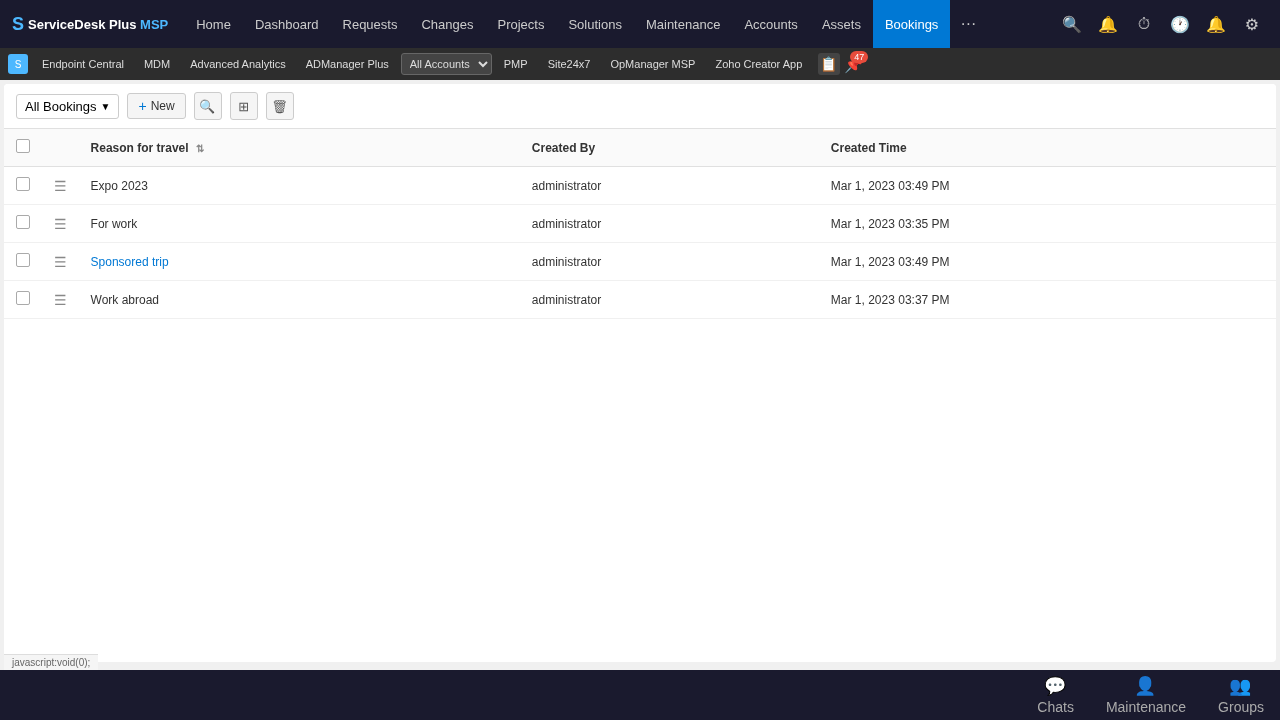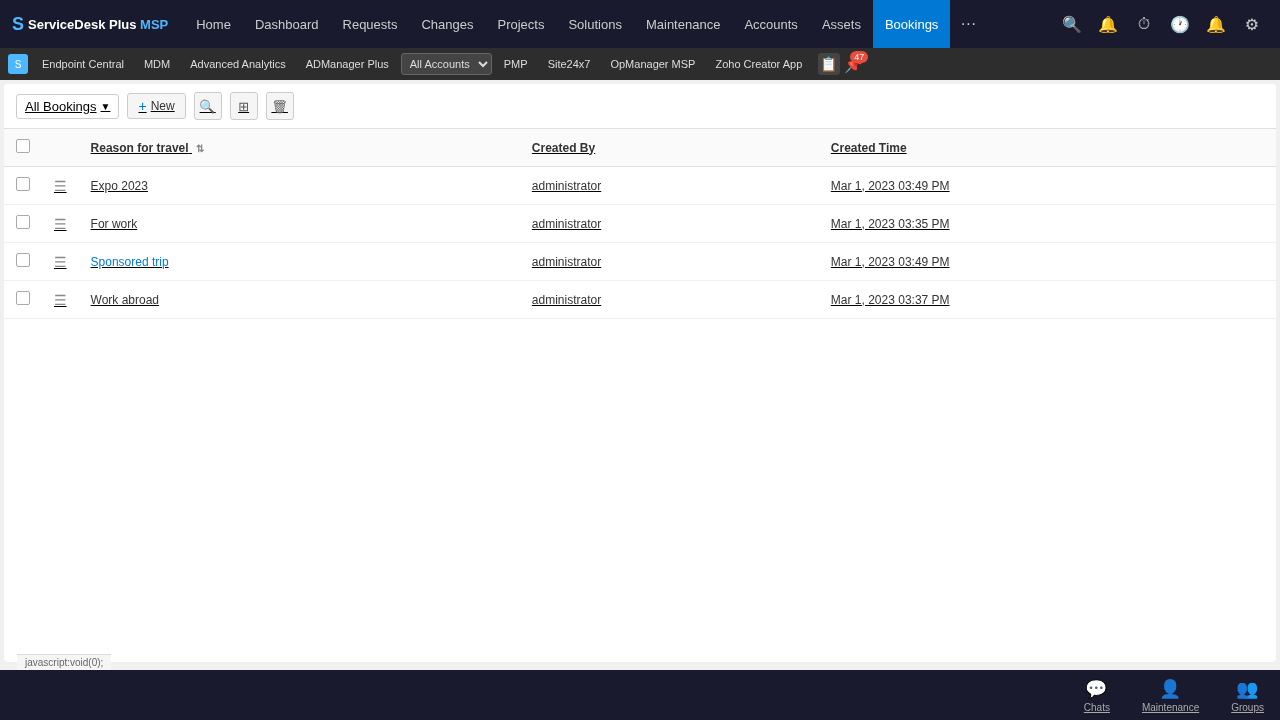--- a/index.html
+++ b/index.html
@@ -118,21 +118,20 @@
       position: relative;
     }
 
     
     .content {
       background: white;
       margin: 4px;
       border-radius: 4px;
       height: calc(100vh - 84px - 8px - 50px);
       overflow: hidden;
-      text-decoration: underline;
     }
 
     
     .toolbar {
       display: flex;
       align-items: center;
       padding: 8px 12px;
       border-bottom: 1px solid #e0e0e0;
       gap: 8px;
       background: white;
@@ -273,27 +272,26 @@
       flex-direction: column;
       align-items: center;
       cursor: pointer;
       color: #aaa;
       gap: 2px;
     }
     .bottom-bar-icon {
       font-size: 18px;
     }
     .bottom-bar-label {
-      font-size: 10px;
-      text-decoration: underline;
+      font-size: 14px;
     }
     .status-bar {
       position: fixed;
       bottom: 50px;
-      left: 17px;
+      left: 4px;
       background: #f5f5f5;
       border-top: 1px solid #ddd;
       padding: 2px 8px;
       font-size: 10px;
       color: #666;
     }
   </style>
 </head>
 <body>
 

